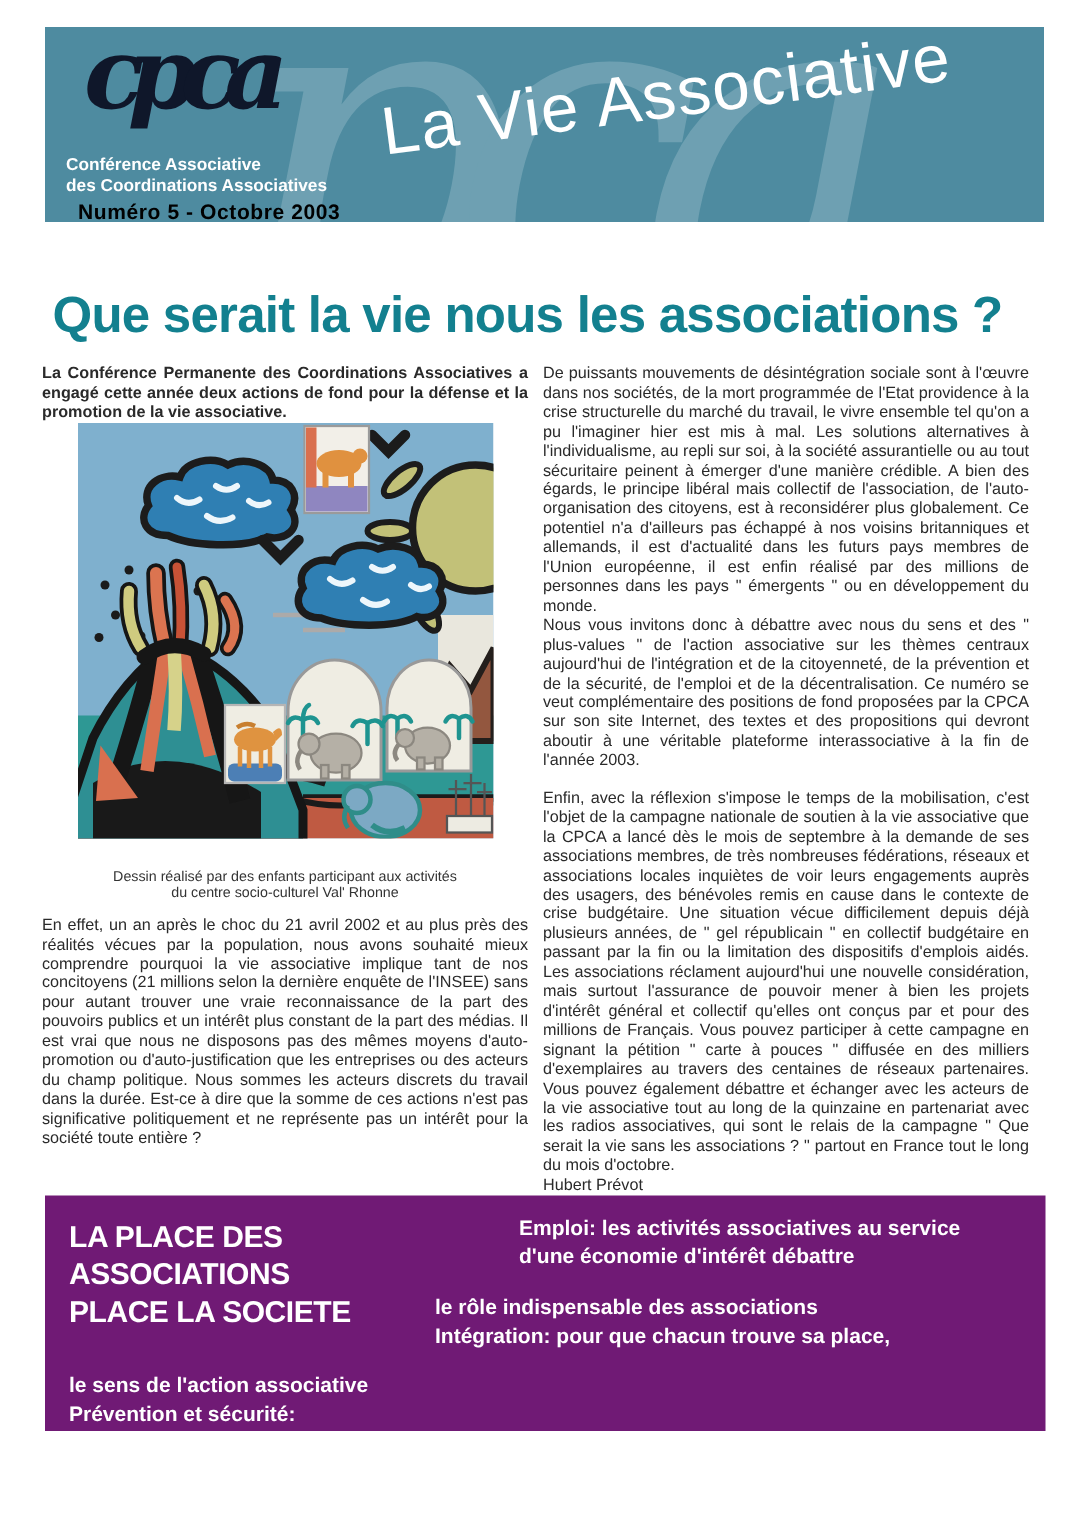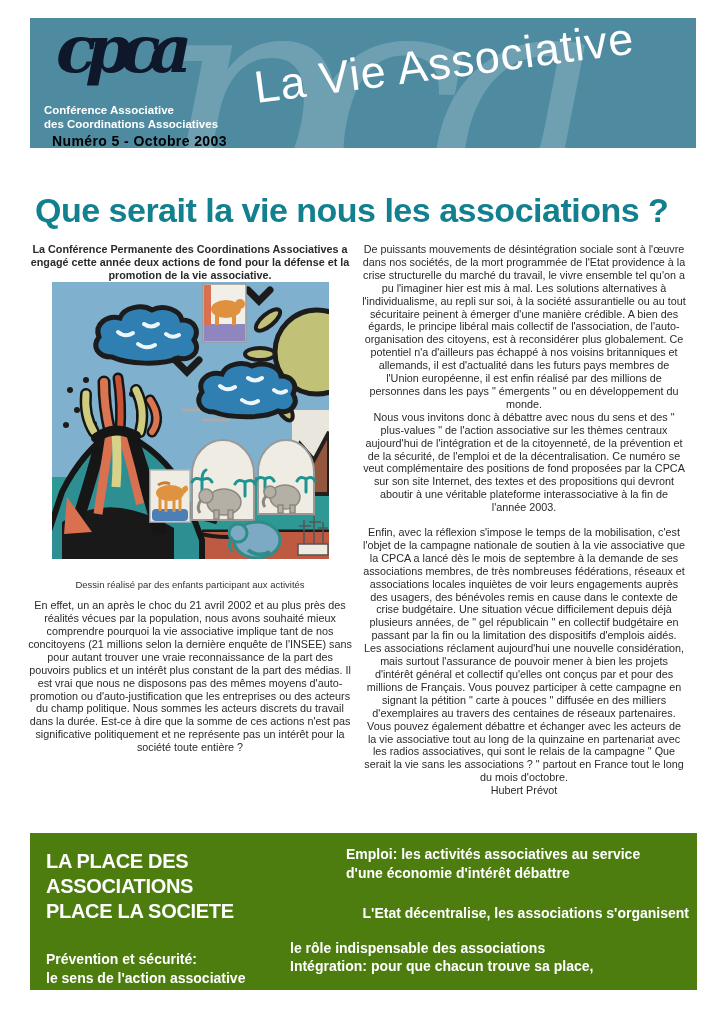--- a/index.html
+++ b/index.html
@@ -24,33 +24,33 @@
           font-size:45px;letter-spacing:1px;transform:rotate(-7.5deg);
           transform-origin:left bottom;white-space:nowrap;}
 
   
   .headline{position:absolute;left:35px;top:168px;width:680px;color:#13808F;
           font-size:34px;font-weight:bold;letter-spacing:-0.5px;}
 
   
   .columns{position:absolute;left:28px;top:243px;width:658px;display:flex;gap:10px;}
   .col{width:324px;font-size:10.8px;line-height:12.9px;text-align:justify;color:#2a2a2a;}
-  .col p{margin:0;text-align:center;}
+  .col p{margin:0;}
   .para-gap{height:12px;}
   .intro{font-weight:bold;margin:0 0 16px 0;}
   .figure{width:277px;margin:0 auto;}
   .figure svg{display:block;}
   .caption{margin-top:20px;font-size:9.5px;line-height:11.5px;text-align:center;
           color:#333;}
   .left-paras{margin-top:9px;}
   .signature{margin-top:13px;text-align:left;}
 
   
-  .footer-box{position:absolute;left:30px;top:833px;width:667px;height:157px;
-          background:#4d7c0f;color:#ffffff;display:flex;}
+  .footer-box{position:absolute;left:30px;top:797px;width:667px;height:157px;
+          background:#701a75;color:#ffffff;display:flex;}
   .f-left{width:300px;padding:16px 0 0 16px;box-sizing:border-box;}
   .f-title{font-size:20px;font-weight:bold;line-height:25px;letter-spacing:-0.3px;}
   .f-prevention{margin-top:26px;font-size:14px;font-weight:bold;line-height:18.5px;}
   .f-right{flex:1;padding:12px 8px 2px 0;box-sizing:border-box;}
   .f-emploi{font-size:14px;font-weight:bold;line-height:18.5px;margin-left:16px;}
   .f-etat{font-size:14px;font-weight:bold;line-height:18.5px;margin-top:22px;
           text-align:right;}
   .f-integration{font-size:14px;font-weight:bold;line-height:18.5px;margin-top:16px;
           margin-left:-40px;}
 </style>
@@ -203,20 +203,21 @@
           <g>
             <rect x="246" y="262" width="30" height="11" fill="#EDEBE2" stroke="#555" stroke-width="1.5"></rect>
             <path d="M252,262 V238 M262,262 V234 M271,262 V240" stroke="#555" stroke-width="1.5"></path>
             <path d="M247,244 h12 M257,240 h12 M266,246 h10" stroke="#555" stroke-width="1.5"></path>
           </g>
         </svg>
       </div>
 
       <div class="caption">
         <div>Dessin réalisé par des enfants participant aux activités</div>
+        <div>du centre socio-culturel Val' Rhonne</div>
       </div>
 
       <div class="left-paras">
         <p>En effet, un an après le choc du 21 avril 2002 et au plus près des réalités vécues par la population, nous avons souhaité mieux comprendre pourquoi la vie associative implique tant de nos concitoyens (21 millions selon la dernière enquête de l'INSEE) sans pour autant trouver une vraie reconnaissance de la part des pouvoirs publics et un intérêt plus constant de la part des médias. Il est vrai que nous ne disposons pas des mêmes moyens d'auto-promotion ou d'auto-justification que les entreprises ou des acteurs du champ politique. Nous sommes les acteurs discrets du travail dans la durée. Est-ce à dire que la somme de ces actions n'est pas significative politiquement et ne représente pas un intérêt pour la société toute entière ?</p>
       </div>
     </div>
 
     <div class="col">
       <p>De puissants mouvements de désintégration sociale sont à l'œuvre dans nos sociétés, de la mort programmée de l'Etat providence à la crise structurelle du marché du travail, le vivre ensemble tel qu'on a pu l'imaginer hier est mis à mal. Les solutions alternatives à l'individualisme, au repli sur soi, à la société assurantielle ou au tout sécuritaire peinent à émerger d'une manière crédible. A bien des égards, le principe libéral mais collectif de l'association, de l'auto-organisation des citoyens, est à reconsidérer plus globalement. Ce potentiel n'a d'ailleurs pas échappé à nos voisins britanniques et allemands, il est d'actualité dans les futurs pays membres de l'Union européenne, il est enfin réalisé par des millions de personnes dans les pays " émergents " ou en développement du monde.</p>
       <p>Nous vous invitons donc à débattre avec nous du sens et des " plus-values " de l'action associative sur les thèmes centraux aujourd'hui de l'intégration et de la citoyenneté, de la prévention et de la sécurité, de l'emploi et de la décentralisation. Ce numéro se veut complémentaire des positions de fond proposées par la CPCA sur son site Internet, des textes et des propositions qui devront aboutir à une véritable plateforme interassociative à la fin de l'année 2003.</p>
@@ -227,30 +228,29 @@
 
   </div>
 
   <div class="footer-box">
     <div class="f-left">
       <div class="f-title">
         <div>LA PLACE DES ASSOCIATIONS</div>
         <div>PLACE LA SOCIETE</div>
       </div>
       <div class="f-prevention">
+        <div>le sens de l'action associative</div>
         <div>Prévention et sécurité:</div>
-        <div>le sens de l'action associative</div>
       </div>
     </div>
     <div class="f-right">
       <div class="f-emploi">
         <div>Emploi: les activités associatives au service</div>
         <div>d'une économie d'intérêt débattre</div>
       </div>
-      <div class="f-etat">L'Etat décentralise, les associations s'organisent</div>
       <div class="f-integration">
         <div>le rôle indispensable des associations</div>
         <div>Intégration: pour que chacun trouve sa place,</div>
       </div>
     </div>
   </div>
 
 </div>
 
 </body></html>

